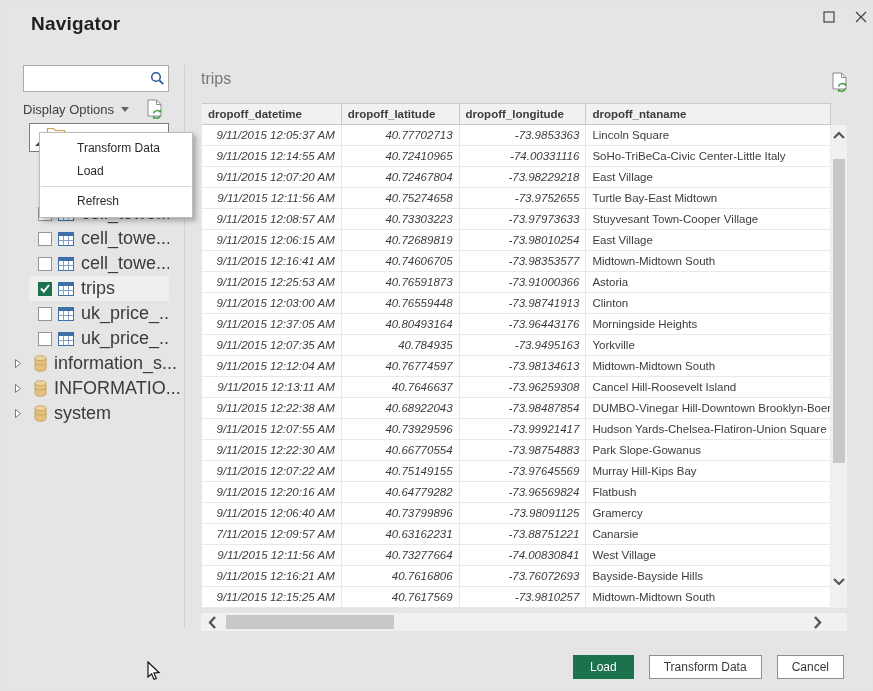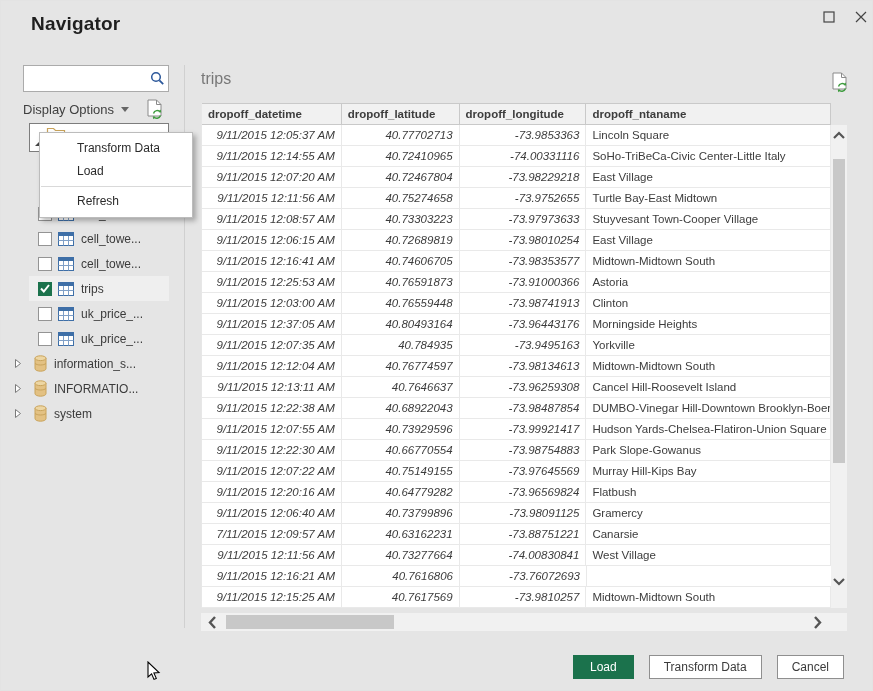--- a/index.html
+++ b/index.html
@@ -19,21 +19,21 @@
   .display-options{position:absolute;left:22px;top:101px;font-size:13px;color:#404040;display:flex;align-items:center;gap:7px;cursor:default;}
   .doc-refresh{position:absolute;width:18px;height:21px;}
   .sb-refresh{left:145px;top:98px;}
   .pv-refresh{left:830px;top:71px;}
 
   .root-box{position:absolute;left:28px;top:122px;width:140px;height:29px;border:1px solid #7d7d7d;background:#fff;z-index:2;}
   .root-box .tri-exp{position:absolute;left:4px;top:9px;}
   .root-box .folder{position:absolute;left:16px;top:3px;}
 
   .tree{position:absolute;left:0;top:200px;width:182px;z-index:1;}
-  .tree-row{height:25px;display:flex;align-items:center;font-size:12px;color:#3b3b3b;cursor:default;}
+  .tree-row{height:25px;display:flex;align-items:center;font-size:18px;color:#3b3b3b;cursor:default;}
   .tree-row .lbl{margin-left:7px;white-space:nowrap;overflow:hidden;}
   .t-table{margin-left:28px;width:140px;padding-left:9px;}
   .t-db{padding-left:13px;}
   .t-db .ic{margin-left:12px;}
   .t-table .ic{margin-left:6px;}
   .tree-row.selected{background:#efefef;}
   .cb{width:14px;height:14px;border:1px solid #949494;background:#fff;display:flex;align-items:center;justify-content:center;flex:0 0 auto;}
   .cb.on{border-color:#1B724C;background:#1B724C;}
   .ic{display:flex;align-items:center;flex:0 0 auto;}
   .tri{display:flex;align-items:center;flex:0 0 auto;}
@@ -418,20 +418,21 @@
         <div class="gr">
           <span class="gc c0">9/11/2015 12:11:56 AM</span>
           <span class="gc c1">40.73277664</span>
           <span class="gc c2">-74.00830841</span>
           <span class="gc c3">West Village</span>
         </div>
         <div class="gr">
           <span class="gc c0">9/11/2015 12:16:21 AM</span>
           <span class="gc c1">40.7616806</span>
           <span class="gc c2">-73.76072693</span>
+          <span class="gc c3">Bayside-Bayside Hills</span>
         </div>
         <div class="gr">
           <span class="gc c0">9/11/2015 12:15:25 AM</span>
           <span class="gc c1">40.7617569</span>
           <span class="gc c2">-73.9810257</span>
           <span class="gc c3">Midtown-Midtown South</span>
         </div>
       </div>
   </div>
 

